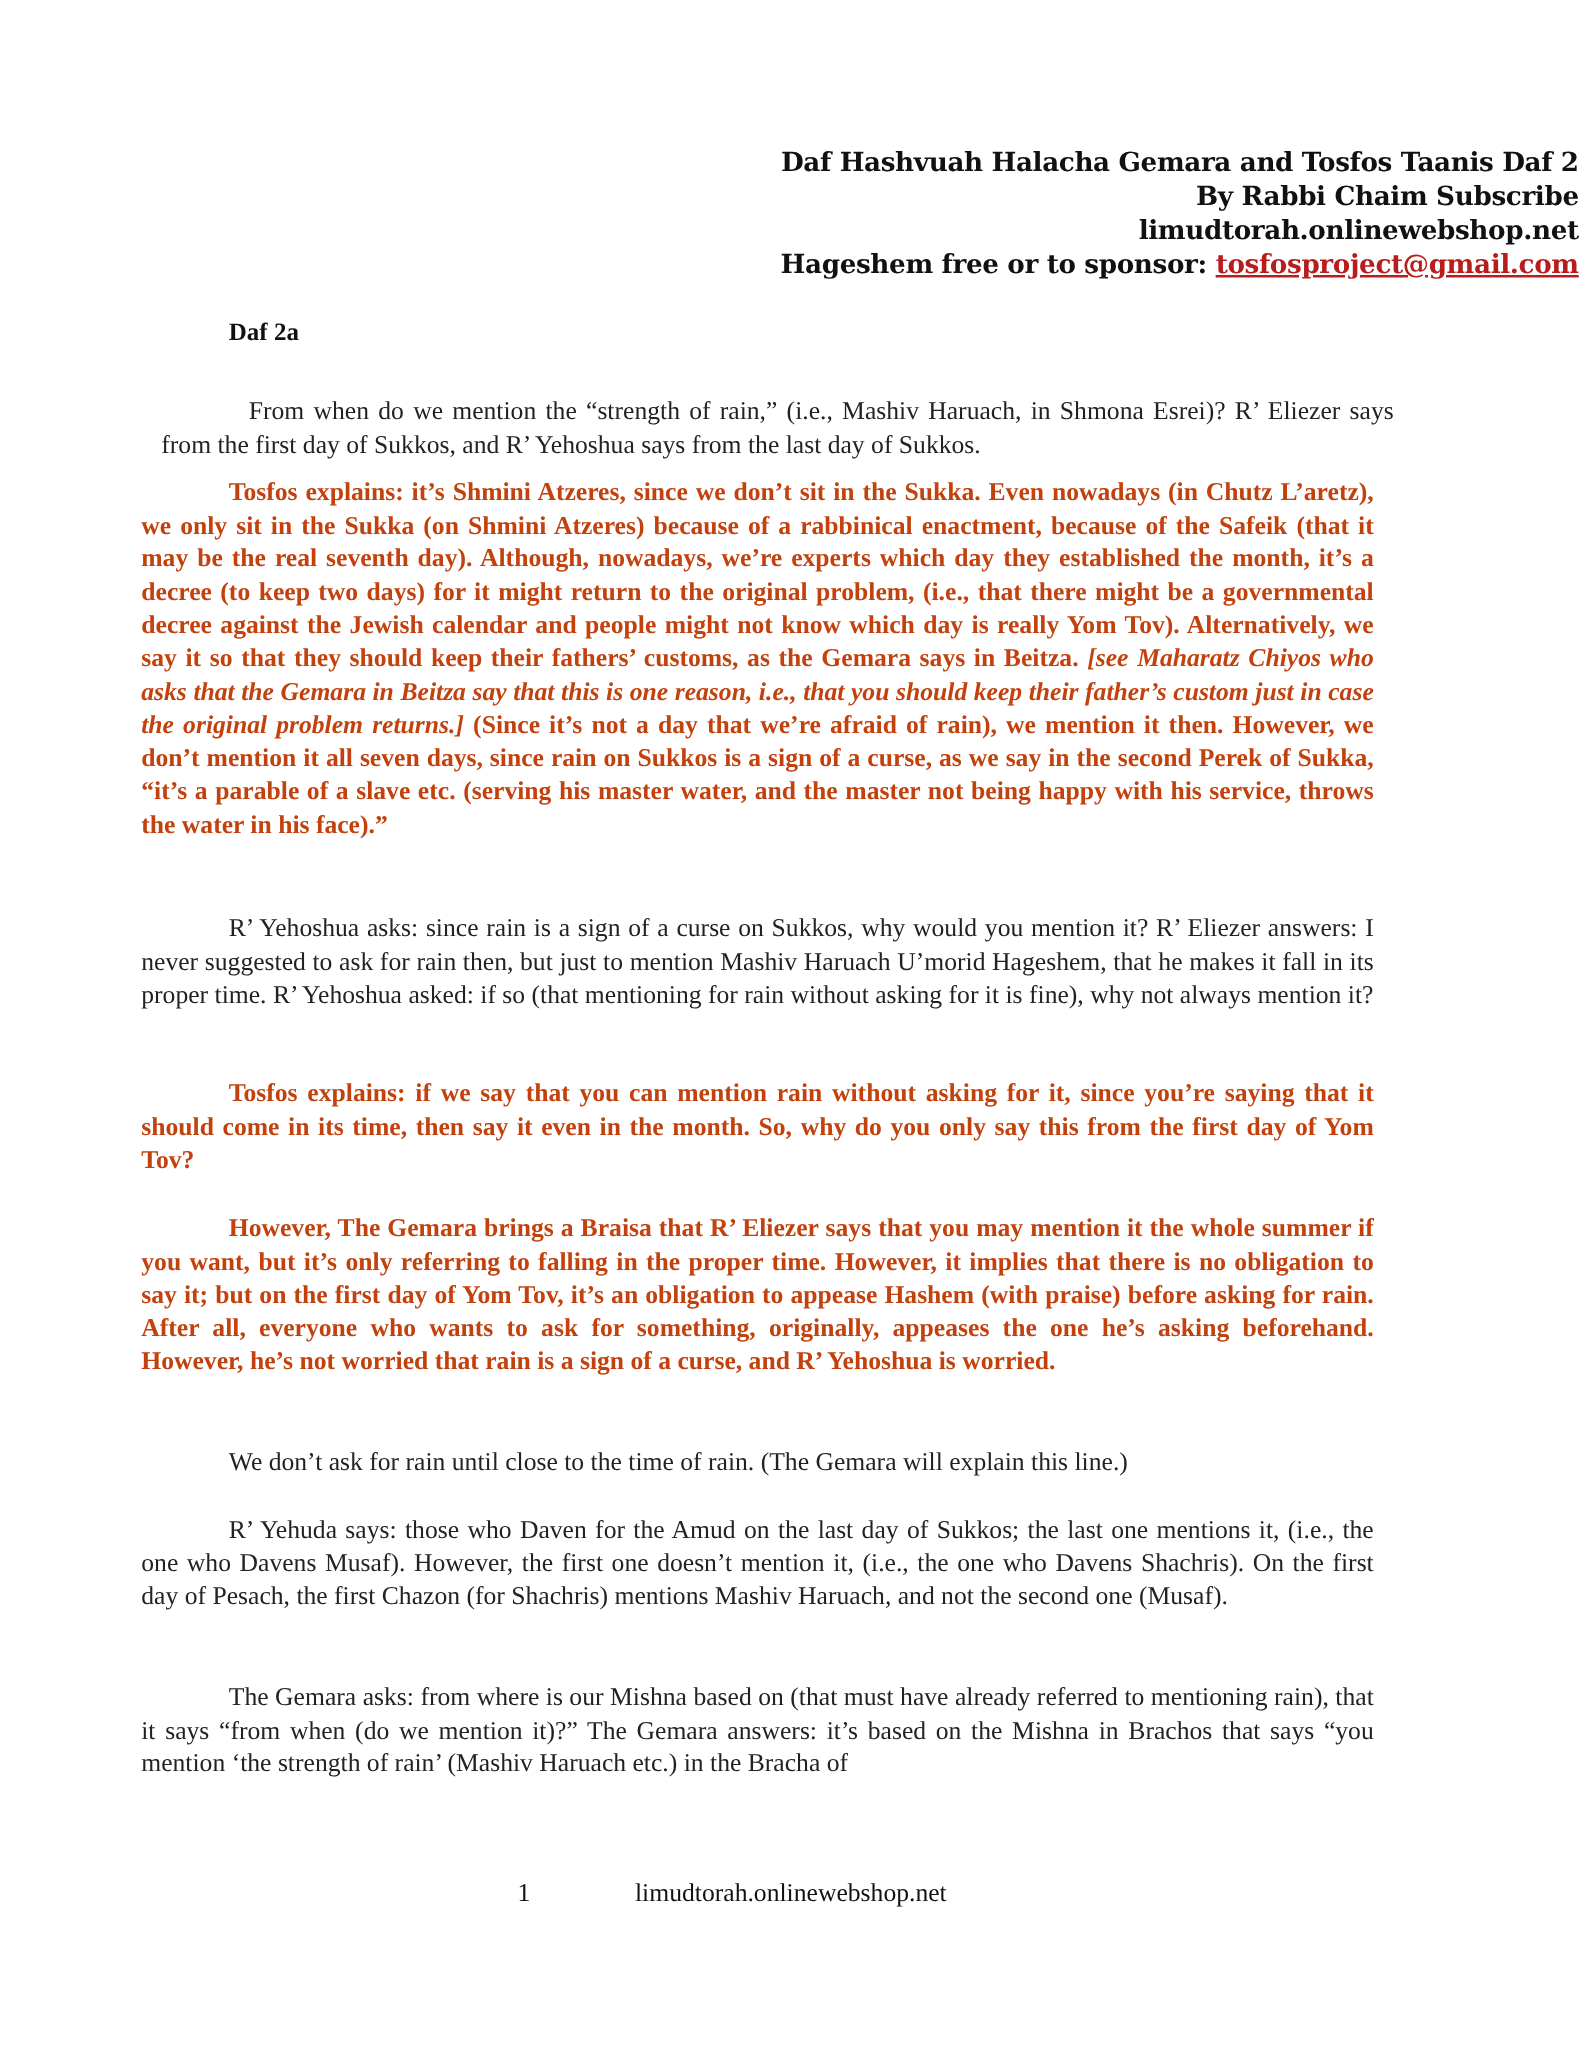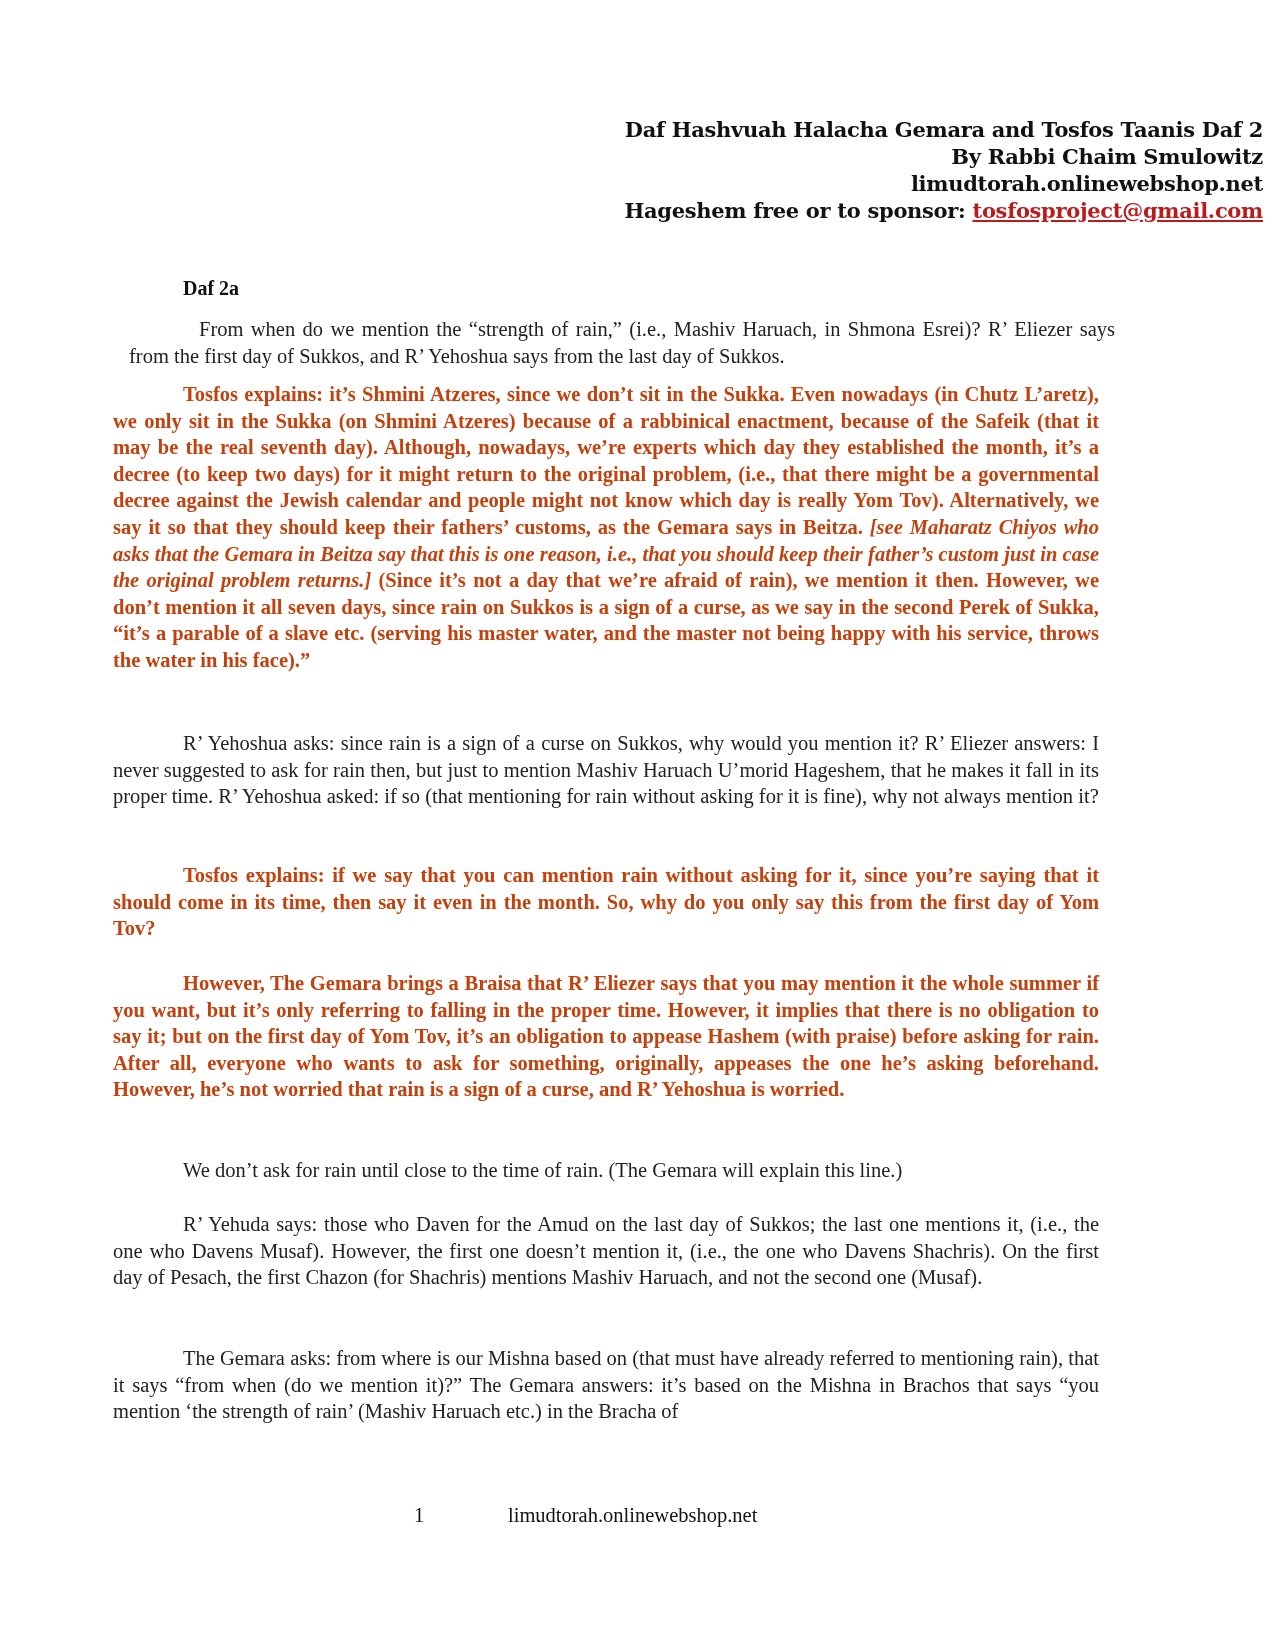--- a/index.html
+++ b/index.html
@@ -7,21 +7,21 @@
   .page { position: absolute; left: 0; top: 0; width: 1275px; height: 1650px; }
   .header {
     position: absolute; left: 0; top: 116px; width: 1216px; text-align: right;
     font-family: "DejaVu Serif", serif; font-weight: bold; font-size: 21px; line-height: 27px;
     letter-spacing: -0.3px;
     margin-left: 47px;
   }
   .header .line { display: block; }
   .header a { color: #b91c1c; text-decoration: underline; }
   .daf-label {
-    position: absolute; left: 183px; top: 277px;
+    position: absolute; left: 183px; top: 255px;
     font-family: "Liberation Serif", serif; font-weight: bold; font-size: 20px;
   }
   .body-text {
     position: absolute; left: 113px; width: 986px;
     font-family: "Liberation Serif", serif; font-size: 20.5px; line-height: 26.5px;
     text-align: justify; text-indent: 70px; color: #1a1a1a;
   }
   .body-text.light { font-weight: normal; color: #222; }
   .body-text.bold { font-weight: bold; color: #c2410c; font-size: 20.5px; line-height: 26.6px; }
   .body-text .ital { font-style: italic; }
@@ -32,21 +32,21 @@
   .footer .pnum { position: absolute; left: 414px; }
   .footer .site { position: absolute; left: 508px; }
 </style>
 </head>
 <body>
 
 <div class="page">
 
   <div class="header">
     <span class="line">Daf Hashvuah Halacha Gemara and Tosfos Taanis Daf 2</span>
-    <span class="line">By Rabbi Chaim Smulowitz</span>
+    <span class="line">By Rabbi Chaim Subscribe</span>
     <span class="line">limudtorah.onlinewebshop.net</span>
     <span class="line"><span>Hageshem free or to sponsor: </span><a>tosfosproject@gmail.com</a></span>
   </div>
 
   <div class="daf-label">Daf 2a</div>
 
   <p class="body-text light" style="top:300px; margin:16px;">From when do we mention the “strength of rain,” (i.e., Mashiv Haruach, in Shmona Esrei)? R’ Eliezer says from the first day of Sukkos, and R’ Yehoshua says from the last day of Sukkos.</p>
 
   <p class="body-text bold" style="top:381px; margin:0;"><span>Tosfos explains: it’s Shmini Atzeres, since we don’t sit in the Sukka. Even nowadays (in Chutz L’aretz), we only sit in the Sukka (on Shmini Atzeres) because of a rabbinical enactment, because of the Safeik (that it may be the real seventh day). Although, nowadays, we’re experts which day they established the month, it’s a decree (to keep two days) for it might return to the original problem, (i.e., that there might be a governmental decree against the Jewish calendar and people might not know which day is really Yom Tov). Alternatively, we say it so that they should keep their fathers’ customs, as the Gemara says in Beitza. </span><span class="ital">[see Maharatz Chiyos who asks that the Gemara in Beitza say that this is one reason, i.e., that you should keep their father’s custom just in case the original problem returns.]</span><span> (Since it’s not a day that we’re afraid of rain), we mention it then. However, we don’t mention it all seven days, since rain on Sukkos is a sign of a curse, as we say in the second Perek of Sukka, “it’s a parable of a slave etc. (serving his master water, and the master not being happy with his service, throws the water in his face).”</span></p>
 

